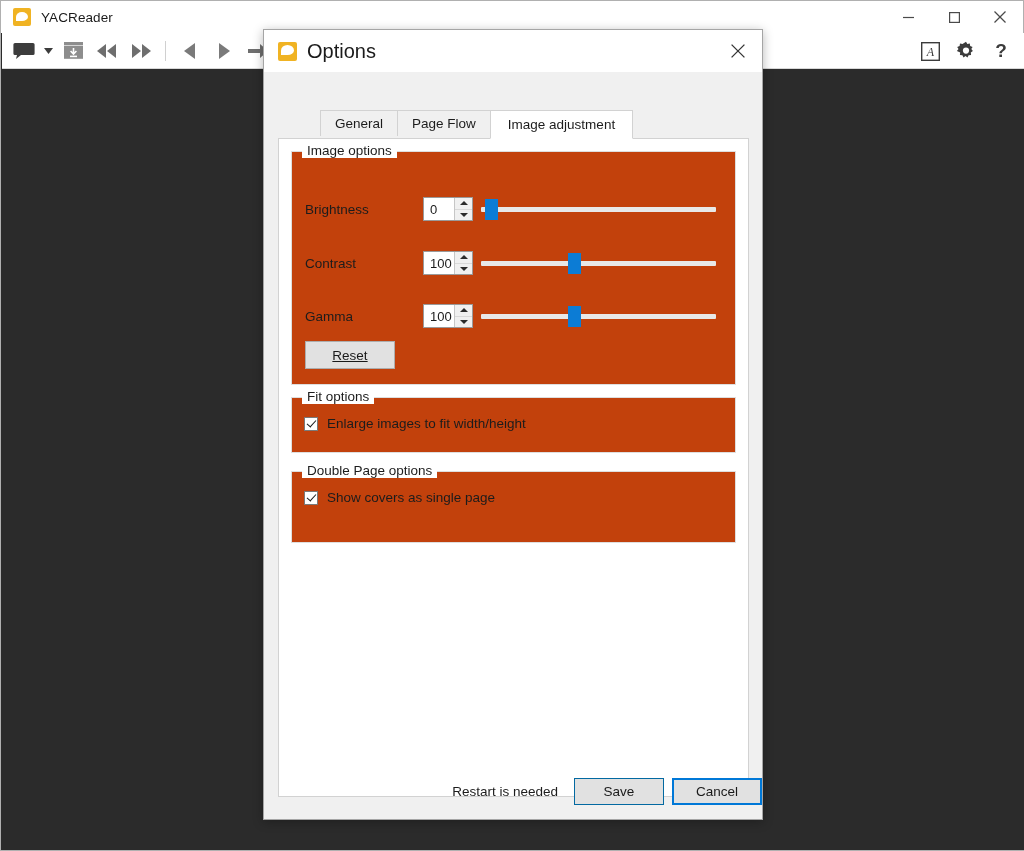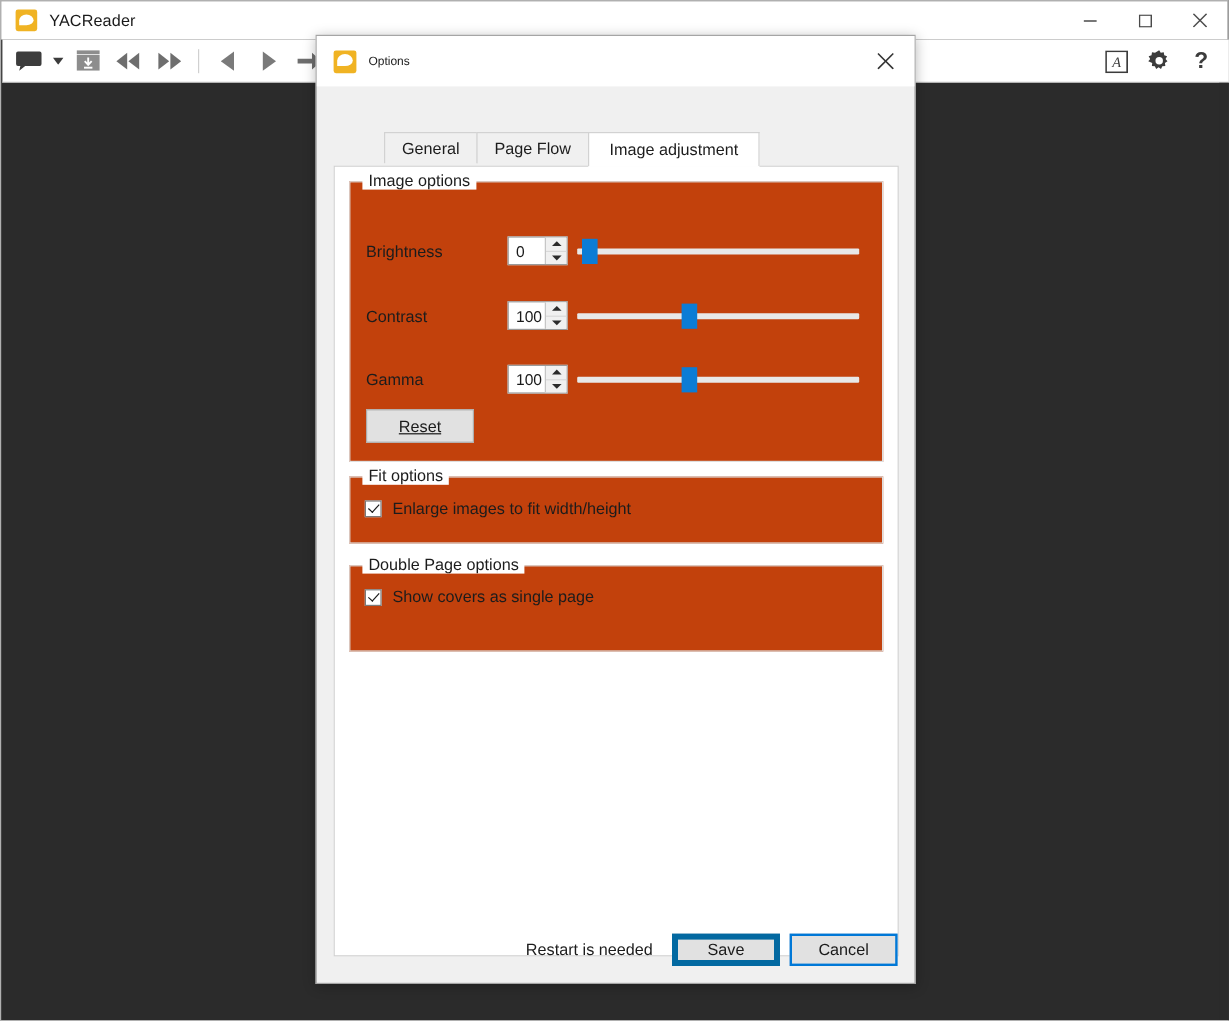--- a/index.html
+++ b/index.html
@@ -115,21 +115,21 @@
     position: relative; flex: none;
   }
   #dialog-icon::after {
     content: "";
     position: absolute; left: 3px; top: 3.5px;
     width: 13px; height: 10px;
     background: #ffffff;
     border-radius: 50% 50% 50% 0 / 55% 55% 45% 45%;
   }
   #dialog-title {
-    font-size: 10px; color: #1b1b1b;
+    font-size: 20px; color: #1b1b1b;
   }
   #dialog-close {
     position: absolute; right: 4px; top: 4px;
     width: 40px; height: 34px;
     display: flex; align-items: center; justify-content: center;
     color: #333;
   }
 
   
   #tab-bar {
@@ -286,30 +286,29 @@
     transform: rotate(42deg);
   }
   .check-label { font-size: 13.5px; color: #1c1c1c; }
 
   
   #dialog-footer {
     position: absolute; left: 0; bottom: 0;
     width: 100%; height: 56px;
     display: flex; align-items: center; justify-content: flex-end;
     box-sizing: border-box;
-    padding-right: 14px;
   }
   #restart-note {
     font-size: 13.5px; color: #1c1c1c;
     margin-right: 16px;
   }
   .dlg-btn {
     width: 90px; height: 27px;
     background: #e1e1e1;
-    border: 5px solid #0369a1;
+    border: 1px solid #0369a1;
     box-sizing: border-box;
     font-size: 13.5px; color: #1a1a1a;
     display: flex; align-items: center; justify-content: center;
   }
   #cancel-button {
     margin-left: 8px;
     border: 2px solid #0078d7;
   }
 </style>
 </head>

